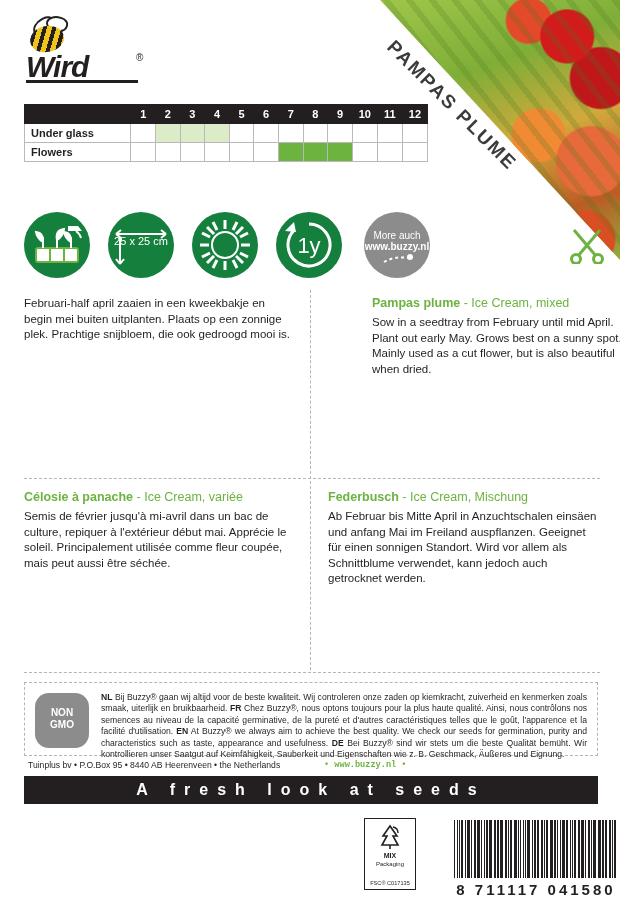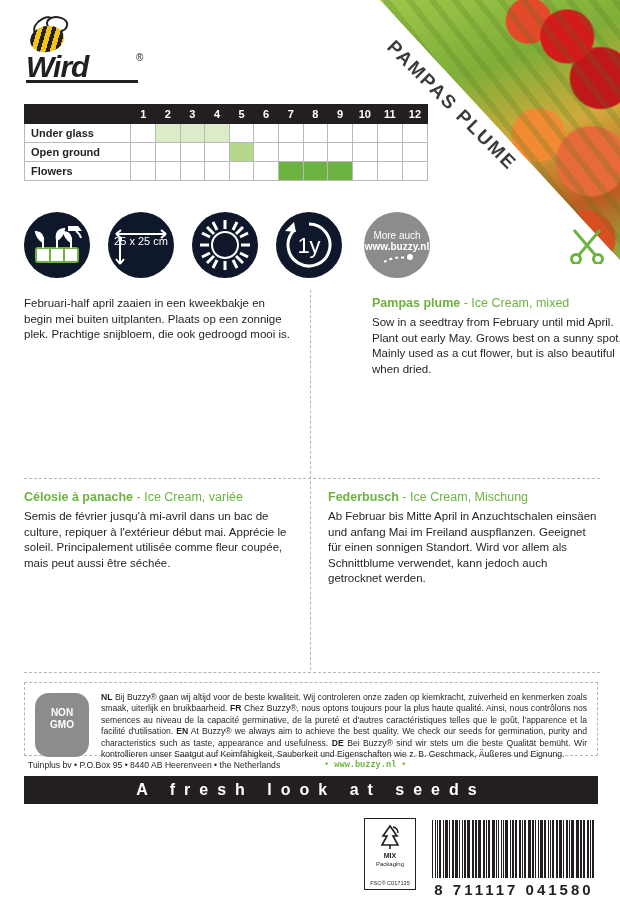--- a/index.html
+++ b/index.html
@@ -177,21 +177,21 @@
     top: 212px;
     width: 576px;
     height: 70px;
   }
   .ico {
     position: absolute;
     top: 0;
     width: 66px;
     height: 66px;
     border-radius: 50%;
-    background: #0f172a;
+    background: #15803d;
     color: #ffffff;
   }
   .ico.gray { background: #8c8c8c; }
   .ico .lbl {
     position: absolute;
     left: 0;
     right: 0;
     text-align: center;
     font-size: 10px;
     line-height: 11px;
@@ -279,21 +279,21 @@
     width: 574px;
     height: 74px;
     border: 1px dashed #b5b5b5;
     box-sizing: border-box;
   }
   .nongmo {
     position: absolute;
     left: 10px;
     top: 10px;
     width: 54px;
-    height: 64px;
+    height: 55px;
     border-radius: 14px;
     background: #8c8c8c;
     color: #ffffff;
     text-align: center;
     font-size: 10px;
     font-weight: bold;
     line-height: 12px;
     padding-top: 14px;
     box-sizing: border-box;
   }
@@ -359,21 +359,21 @@
   }
   .fsc .mix { font-weight: bold; font-size: 7px; }
   .fsc .code {
     position: absolute;
     left: 0; right: 0; bottom: 2px;
     font-size: 5.6px;
   }
 
   .barcode {
     position: absolute;
-    left: 430px;
+    left: 452px;
     top: 820px;
     width: 168px;
     height: 78px;
   }
   .barcode .bars {
     position: absolute;
     left: 0; top: 0;
     width: 168px;
     height: 58px;
   }
@@ -435,35 +435,20 @@
     </tr>
   </thead>
   <tbody>
     <tr>
       <td class="rowlabel">Under glass</td>
       <td></td>
       <td class="cell-light"></td>
       <td class="cell-light"></td>
       <td class="cell-light"></td>
       <td></td>
-      <td></td>
-      <td></td>
-      <td></td>
-      <td></td>
-      <td></td>
-      <td></td>
-      <td></td>
-    </tr>
-    <tr>
-      <td class="rowlabel">Open ground</td>
-      <td></td>
-      <td></td>
-      <td></td>
-      <td></td>
-      <td class="cell-mid"></td>
       <td></td>
       <td></td>
       <td></td>
       <td></td>
       <td></td>
       <td></td>
       <td></td>
     </tr>
     <tr>
       <td class="rowlabel">Flowers</td>

